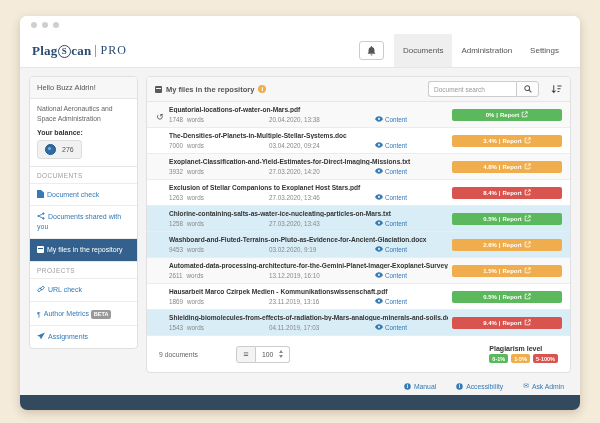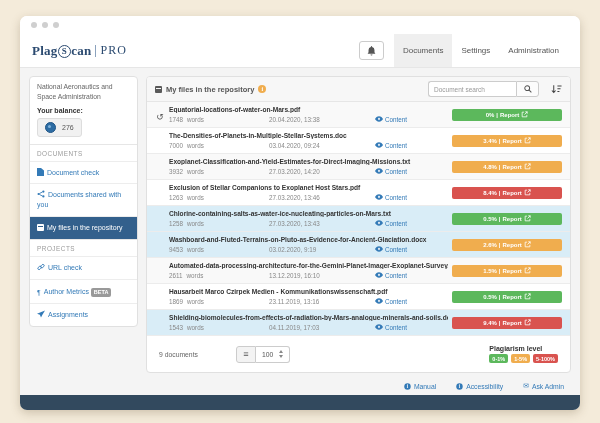--- a/index.html
+++ b/index.html
@@ -126,28 +126,29 @@
       <div class="nav-right">
         <button class="bell-btn">
           <span>
             <svg width="9" height="10" viewBox="0 0 10 11" fill="currentColor">
                 <path d="M5 0c.4 0 .7.3.7.7v.4A3.3 3.3 0 0 1 8.3 4.3V7l1 1.6H.7L1.7 7V4.3A3.3 3.3 0 0 1 4.3 1.1V.7C4.3.3 4.6 0 5 0z"></path>
                 <path d="M3.9 9.3a1.1 1.1 0 0 0 2.2 0z"></path>
               </svg>
           </span>
         </button>
         <a class="nav-item active">Documents</a>
+        <a class="nav-item">Administration</a>
         <a class="nav-item">Settings</a>
-        <a class="nav-item">Administration</a>
       </div>
     </div>
 
     <div class="content">
 
       <aside class="sidebar">
+        <div class="sb-greeting">Hello Buzz Aldrin!</div>
         <div class="sb-body">
           <div class="sb-org">National Aeronautics and Space Administration</div>
           <div class="sb-balance-label">Your balance:</div>
           <div class="sb-balance">
             <span class="coin"></span>
             <span class="sb-balance-val">276</span>
           </div>
         </div>
         <div class="sb-section">DOCUMENTS</div>
         <div class="sb-item">

